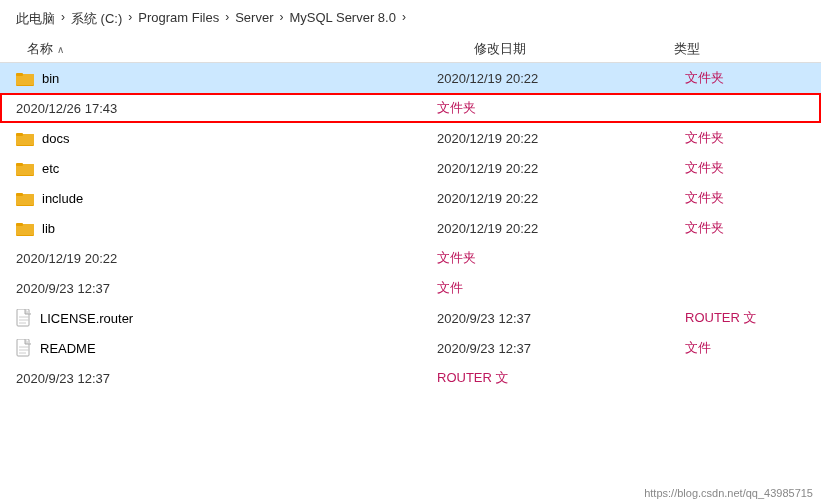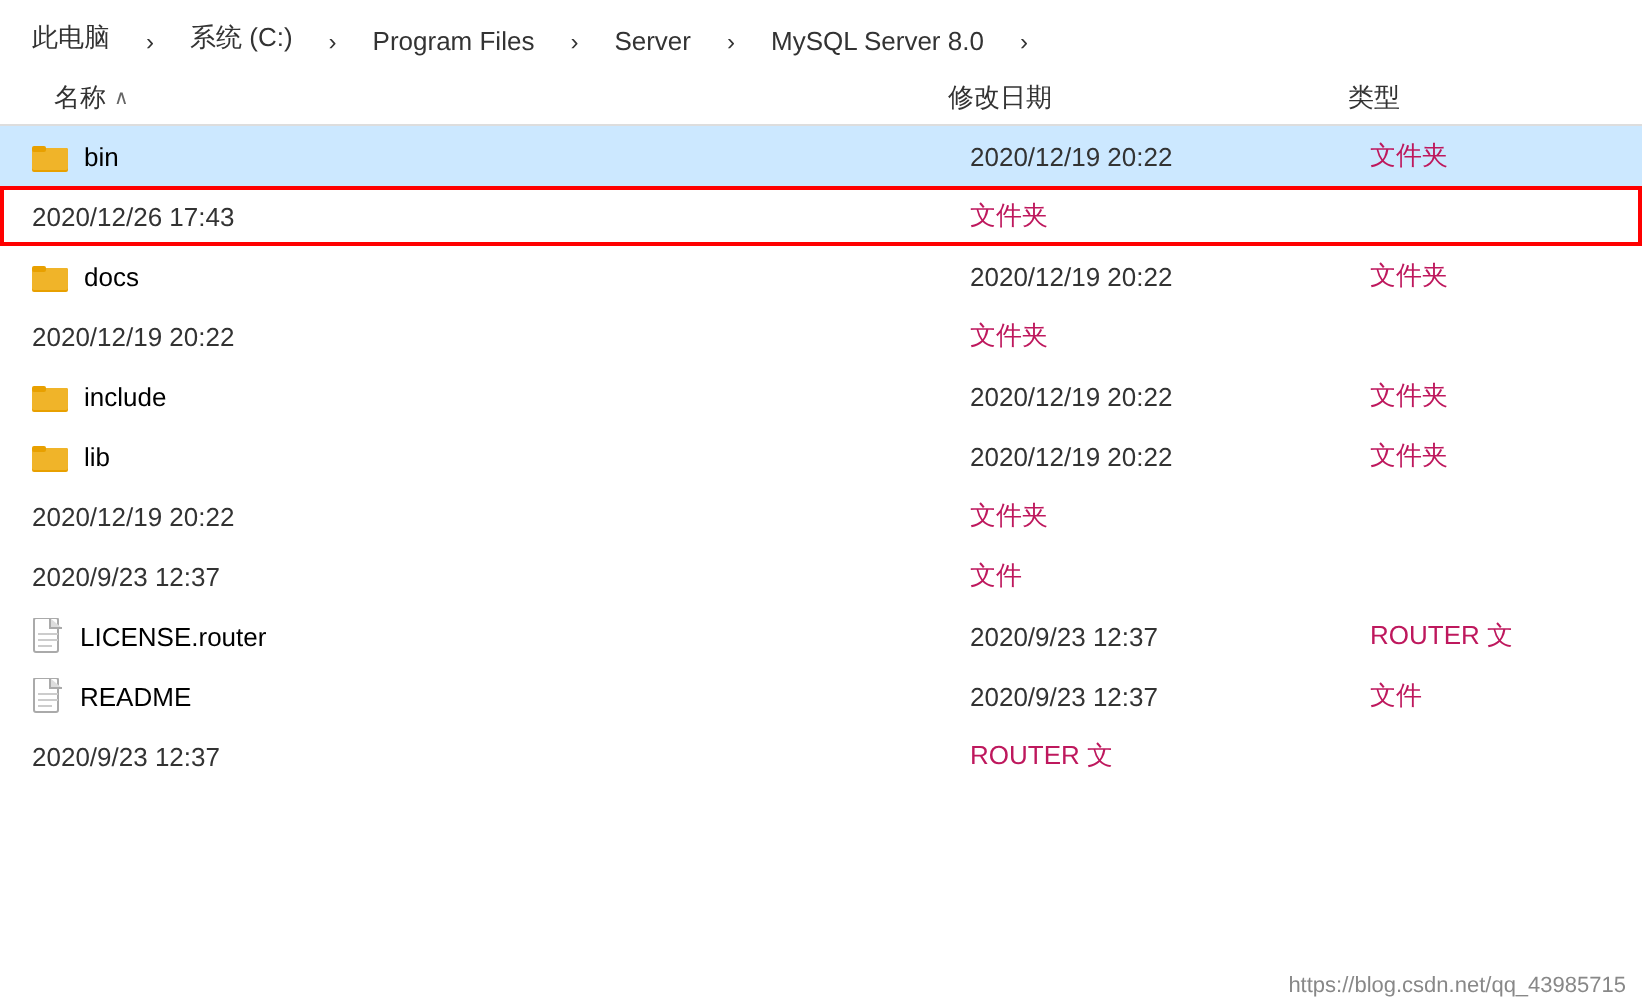--- a/index.html
+++ b/index.html
@@ -8,25 +8,25 @@
       font-size: 13px;
       background: #fff;
       width: 821px;
       height: 503px;
       overflow: hidden;
       position: relative;
     }
 
     .breadcrumb-bar {
       display: flex;
-      align-items: flex-end;
+      align-items: flex-start;
       padding: 10px 16px 8px 16px;
       font-size: 13px;
       color: #333;
-      gap: 16px;
+      gap: 4px;
     }
 
     .breadcrumb-bar span {
       color: #333;
     }
 
     .breadcrumb-sep {
       color: #666;
       font-size: 12px;
       margin: 0 2px;
@@ -63,20 +63,21 @@
       color: #666;
     }
 
     .file-row {
       display: grid;
       grid-template-columns: 1fr 200px 120px;
       padding: 5px 16px;
       align-items: center;
       cursor: default;
       min-height: 30px;
+      gap: 48px;
     }
 
     .file-row.selected {
       background: #cce8ff;
     }
 
     .file-row.highlighted-red {
       outline: 2px solid red;
       outline-offset: -2px;
     }
@@ -186,20 +187,30 @@
     <rect x="0" y="4" width="18" height="11" rx="1" fill="#F0B429"></rect>
     <rect x="0" y="3" width="7" height="3" rx="1" fill="#E8A000"></rect>
   </svg>
       </div>
       <span>docs</span>
     </div>
     <div class="date-col">2020/12/19 20:22</div>
     <div class="type-col">文件夹</div>
   </div>
       <div class="file-row">
+    <div class="file-name-cell">
+      <div class="folder-icon">
+        <svg viewBox="0 0 18 16" fill="none" xmlns="http://www.w3.org/2000/svg">
+    <rect x="0" y="4" width="18" height="12" rx="1" fill="#E8A000"></rect>
+    <rect x="0" y="4" width="18" height="11" rx="1" fill="#F0B429"></rect>
+    <rect x="0" y="3" width="7" height="3" rx="1" fill="#E8A000"></rect>
+  </svg>
+      </div>
+      <span>etc</span>
+    </div>
     <div class="date-col">2020/12/19 20:22</div>
     <div class="type-col">文件夹</div>
   </div>
       <div class="file-row">
     <div class="file-name-cell">
       <div class="folder-icon">
         <svg viewBox="0 0 18 16" fill="none" xmlns="http://www.w3.org/2000/svg">
     <rect x="0" y="4" width="18" height="12" rx="1" fill="#E8A000"></rect>
     <rect x="0" y="4" width="18" height="11" rx="1" fill="#F0B429"></rect>
     <rect x="0" y="3" width="7" height="3" rx="1" fill="#E8A000"></rect>

